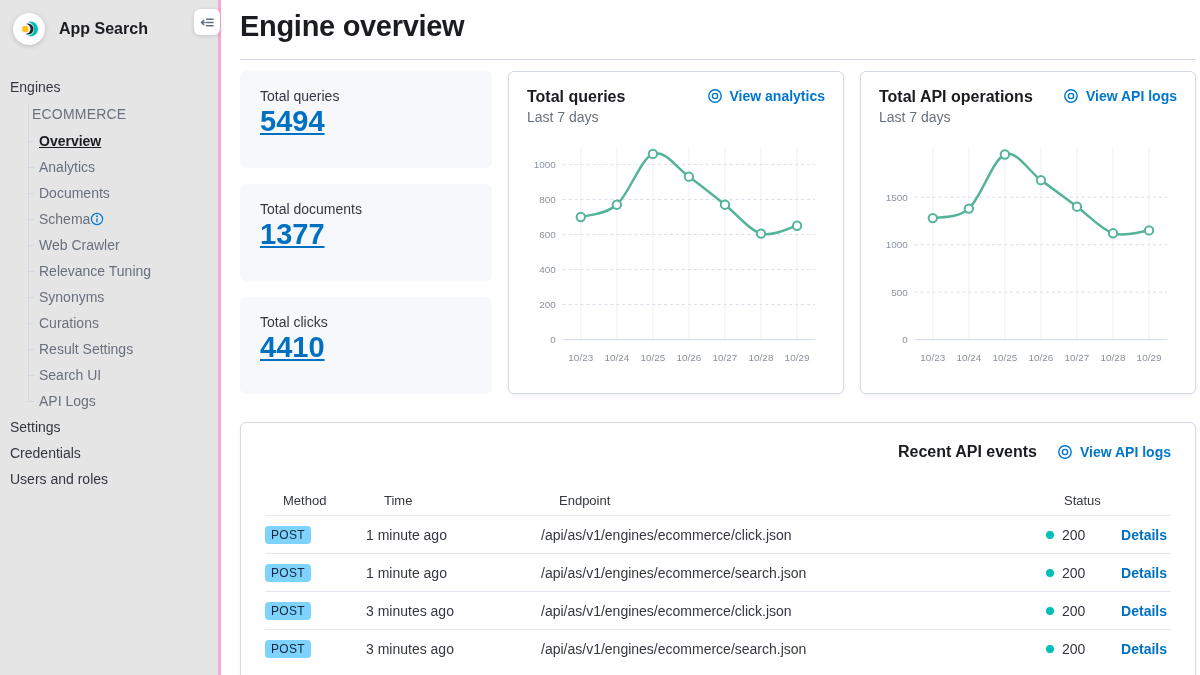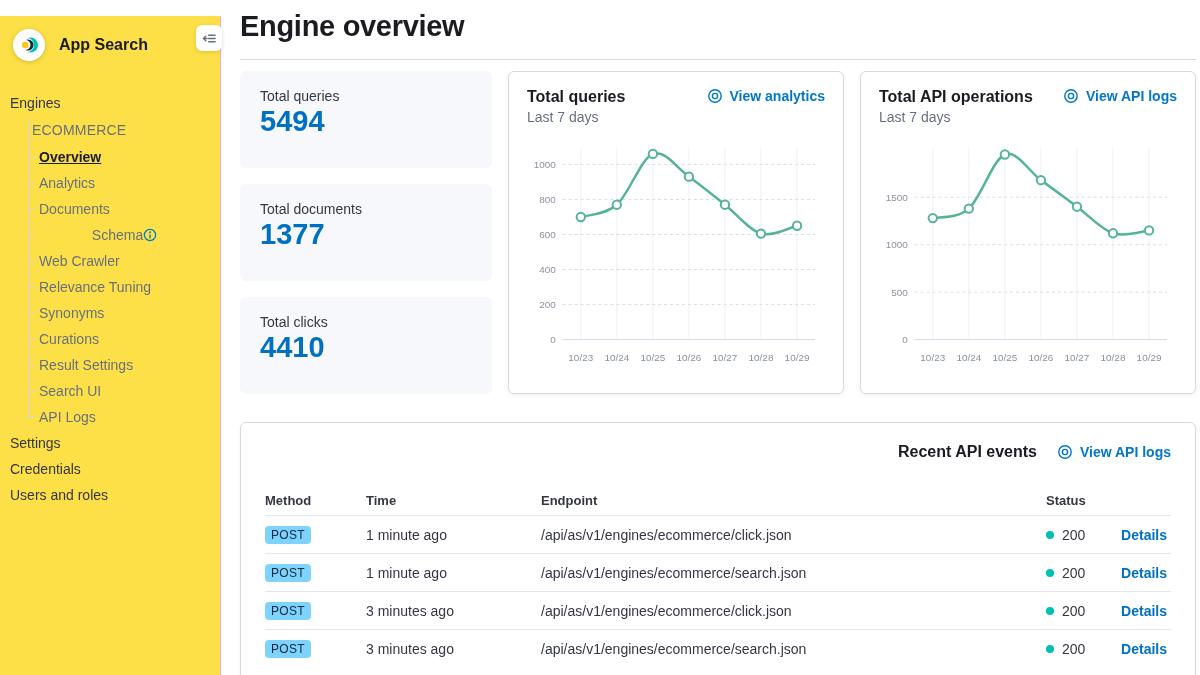--- a/index.html
+++ b/index.html
@@ -6,22 +6,22 @@
   html,body { margin:0; padding:0; }
   body {
     width:1200px; height:675px; overflow:hidden;
     font-family:"Liberation Sans","DejaVu Sans",sans-serif;
     background:#fff; color:#1a1c21;
   }
   .app { display:flex; width:1200px; height:675px; }
 
   
   .sidebar {
-    width:221px; min-width:221px; background:#fde047;
-    border-right:1px solid #f9a8d4; position:relative;margin-top:16px;
+    width:221px; min-width:221px; background:#e5e5e5;
+    border-right:3px solid #f9a8d4; position:relative;
   }
   .sb-header { display:flex; align-items:center; padding:8px 10px 0 13px; height:50px; }
   .logo-badge {
     width:32px; height:32px; border-radius:50%; background:#fff;
     box-shadow:0 1px 5px rgba(0,0,0,0.18);
     display:flex; align-items:center; justify-content:center; flex:none;
   }
   .sb-title { font-weight:700; font-size:16px; margin-left:14px; color:#1a1c21; }
   .collapse-btn {
     position:absolute; top:9px; right:-2px; width:26px; height:26px;
@@ -37,33 +37,33 @@
   }
   .engine-name { height:28px; display:flex; align-items:center; padding-left:4px; color:#69707d; letter-spacing:0.2px; }
   .tree-item {
     position:relative; height:26px; display:flex; align-items:center;
     padding-left:11px; padding-right:10px; color:#69707d; cursor:pointer; text-decoration:none;
   }
   .tree-item::before {
     content:""; position:absolute; left:0; top:50%; width:6px; height:1px; background:#d3dae6;
   }
   .tree-item.active { color:#1a1c21; font-weight:700; text-decoration:underline; }
-  .tree-item.with-icon { justify-content:center; }
+  .tree-item.with-icon { justify-content:flex-start; }
   .info-ic { color:#0077cc; display:flex; align-items:center; }
 
   
   .main { flex:1; padding:0 4px 0 19px; overflow:hidden; }
   .page-title { font-size:29px; font-weight:700; margin:10px 0 16px; letter-spacing:-0.3px; color:#1a1c21; }
   .page-divider { border:none; border-top:1px solid #d3dae6; margin:16px 0 0; }
 
   .top-row { display:grid; grid-template-columns:252px 1fr 1fr; gap:16px; margin-top:11px; }
   .stats-col { display:flex; flex-direction:column; gap:16px; }
   .stat-card { background:#f7f8fc; border-radius:6px; padding:17px 20px; flex:1; }
   .stat-label { font-size:14px; color:#343741; }
-  .stat-value { font-size:29px; font-weight:700; color:#0071c2; margin-top:1px; }
+  .stat-value { font-size:29px; font-weight:700; color:#0071c2; margin-top:1px;text-decoration:underline; }
 
   .chart-card {
     background:#fff; border:1px solid #d3dae6; border-radius:6px;
     padding:16px 18px 6px; height:323px;
     box-shadow:0 2px 4px rgba(0,0,0,0.05);
   }
   .chart-head { display:flex; justify-content:space-between; align-items:flex-start; }
   .chart-title { font-size:16px; font-weight:700; color:#1a1c21; }
   .chart-sub { font-size:14px; color:#69707d; margin-top:3px; }
   .eui-link {
@@ -76,21 +76,21 @@
     margin-top:28px; background:#fff; border:1px solid #d3dae6; border-radius:6px;
     padding:20px 24px; box-shadow:0 2px 4px rgba(0,0,0,0.05);
   }
   .events-head { display:flex; justify-content:flex-end; align-items:center;gap:20px; }
   .events-title { font-size:16px; font-weight:700; color:#1a1c21; }
   .table { margin-top:24px; }
   .trow {
     display:grid; grid-template-columns:101px 175px 505px 1fr 62px;
     align-items:center; min-height:38px; border-top:1px solid #e3e8f0; font-size:14px; color:#343741;
   }
-  .trow.head { border-top:none; min-height:30px; font-size:13px; font-weight:700; color:#343741; }
+  .trow.head { border-top:none; min-height:30px; font-size:13px; font-weight:400; color:#343741;margin-left:18px; }
   .badge-post {
     display:inline-block; padding:2px 6px; border-radius:4px;
     font-size:12px; font-weight:400; background:#7dd3fc; color:#13273f; letter-spacing:0.3px;
   }
   .cell-status { display:flex; align-items:center; }
   .status-dot { width:8px; height:8px; border-radius:50%; background:#00bfb3; display:inline-block; margin-right:8px; flex:none; }
   .details-link { color:#0071c2; font-weight:700; text-decoration:none; cursor:pointer; text-align:right; padding-right:4px; }
 </style>
 </head>
 <body>

